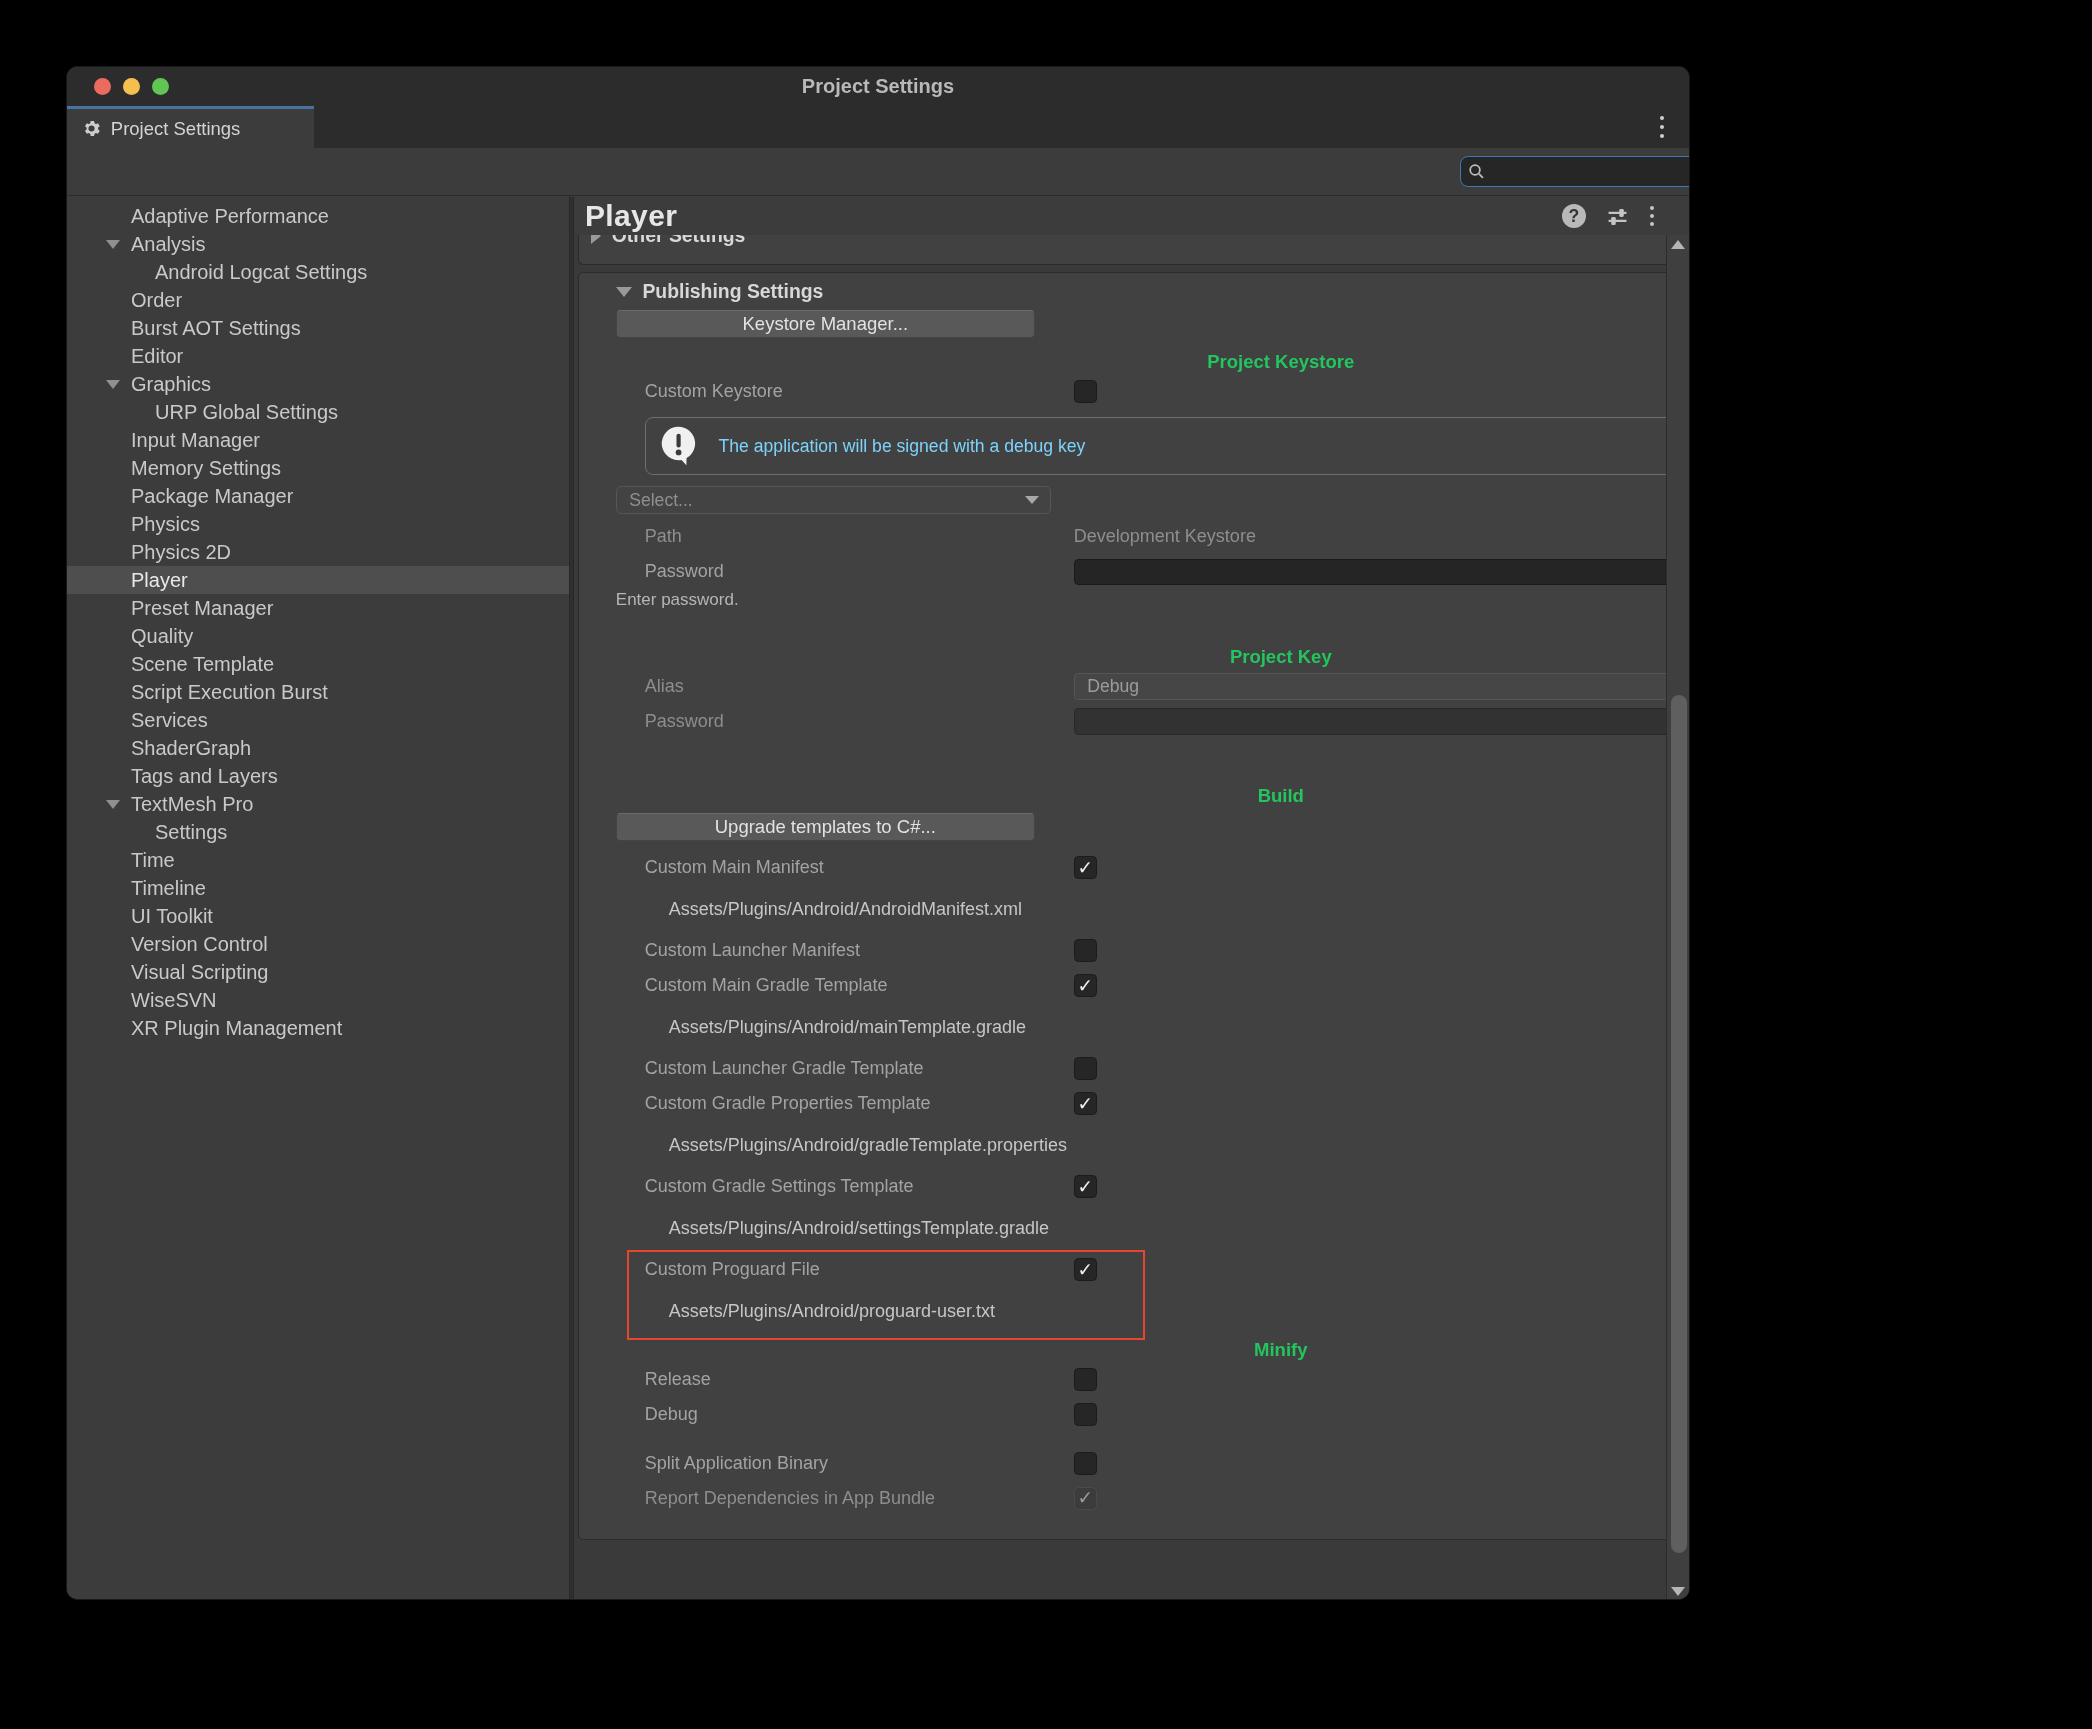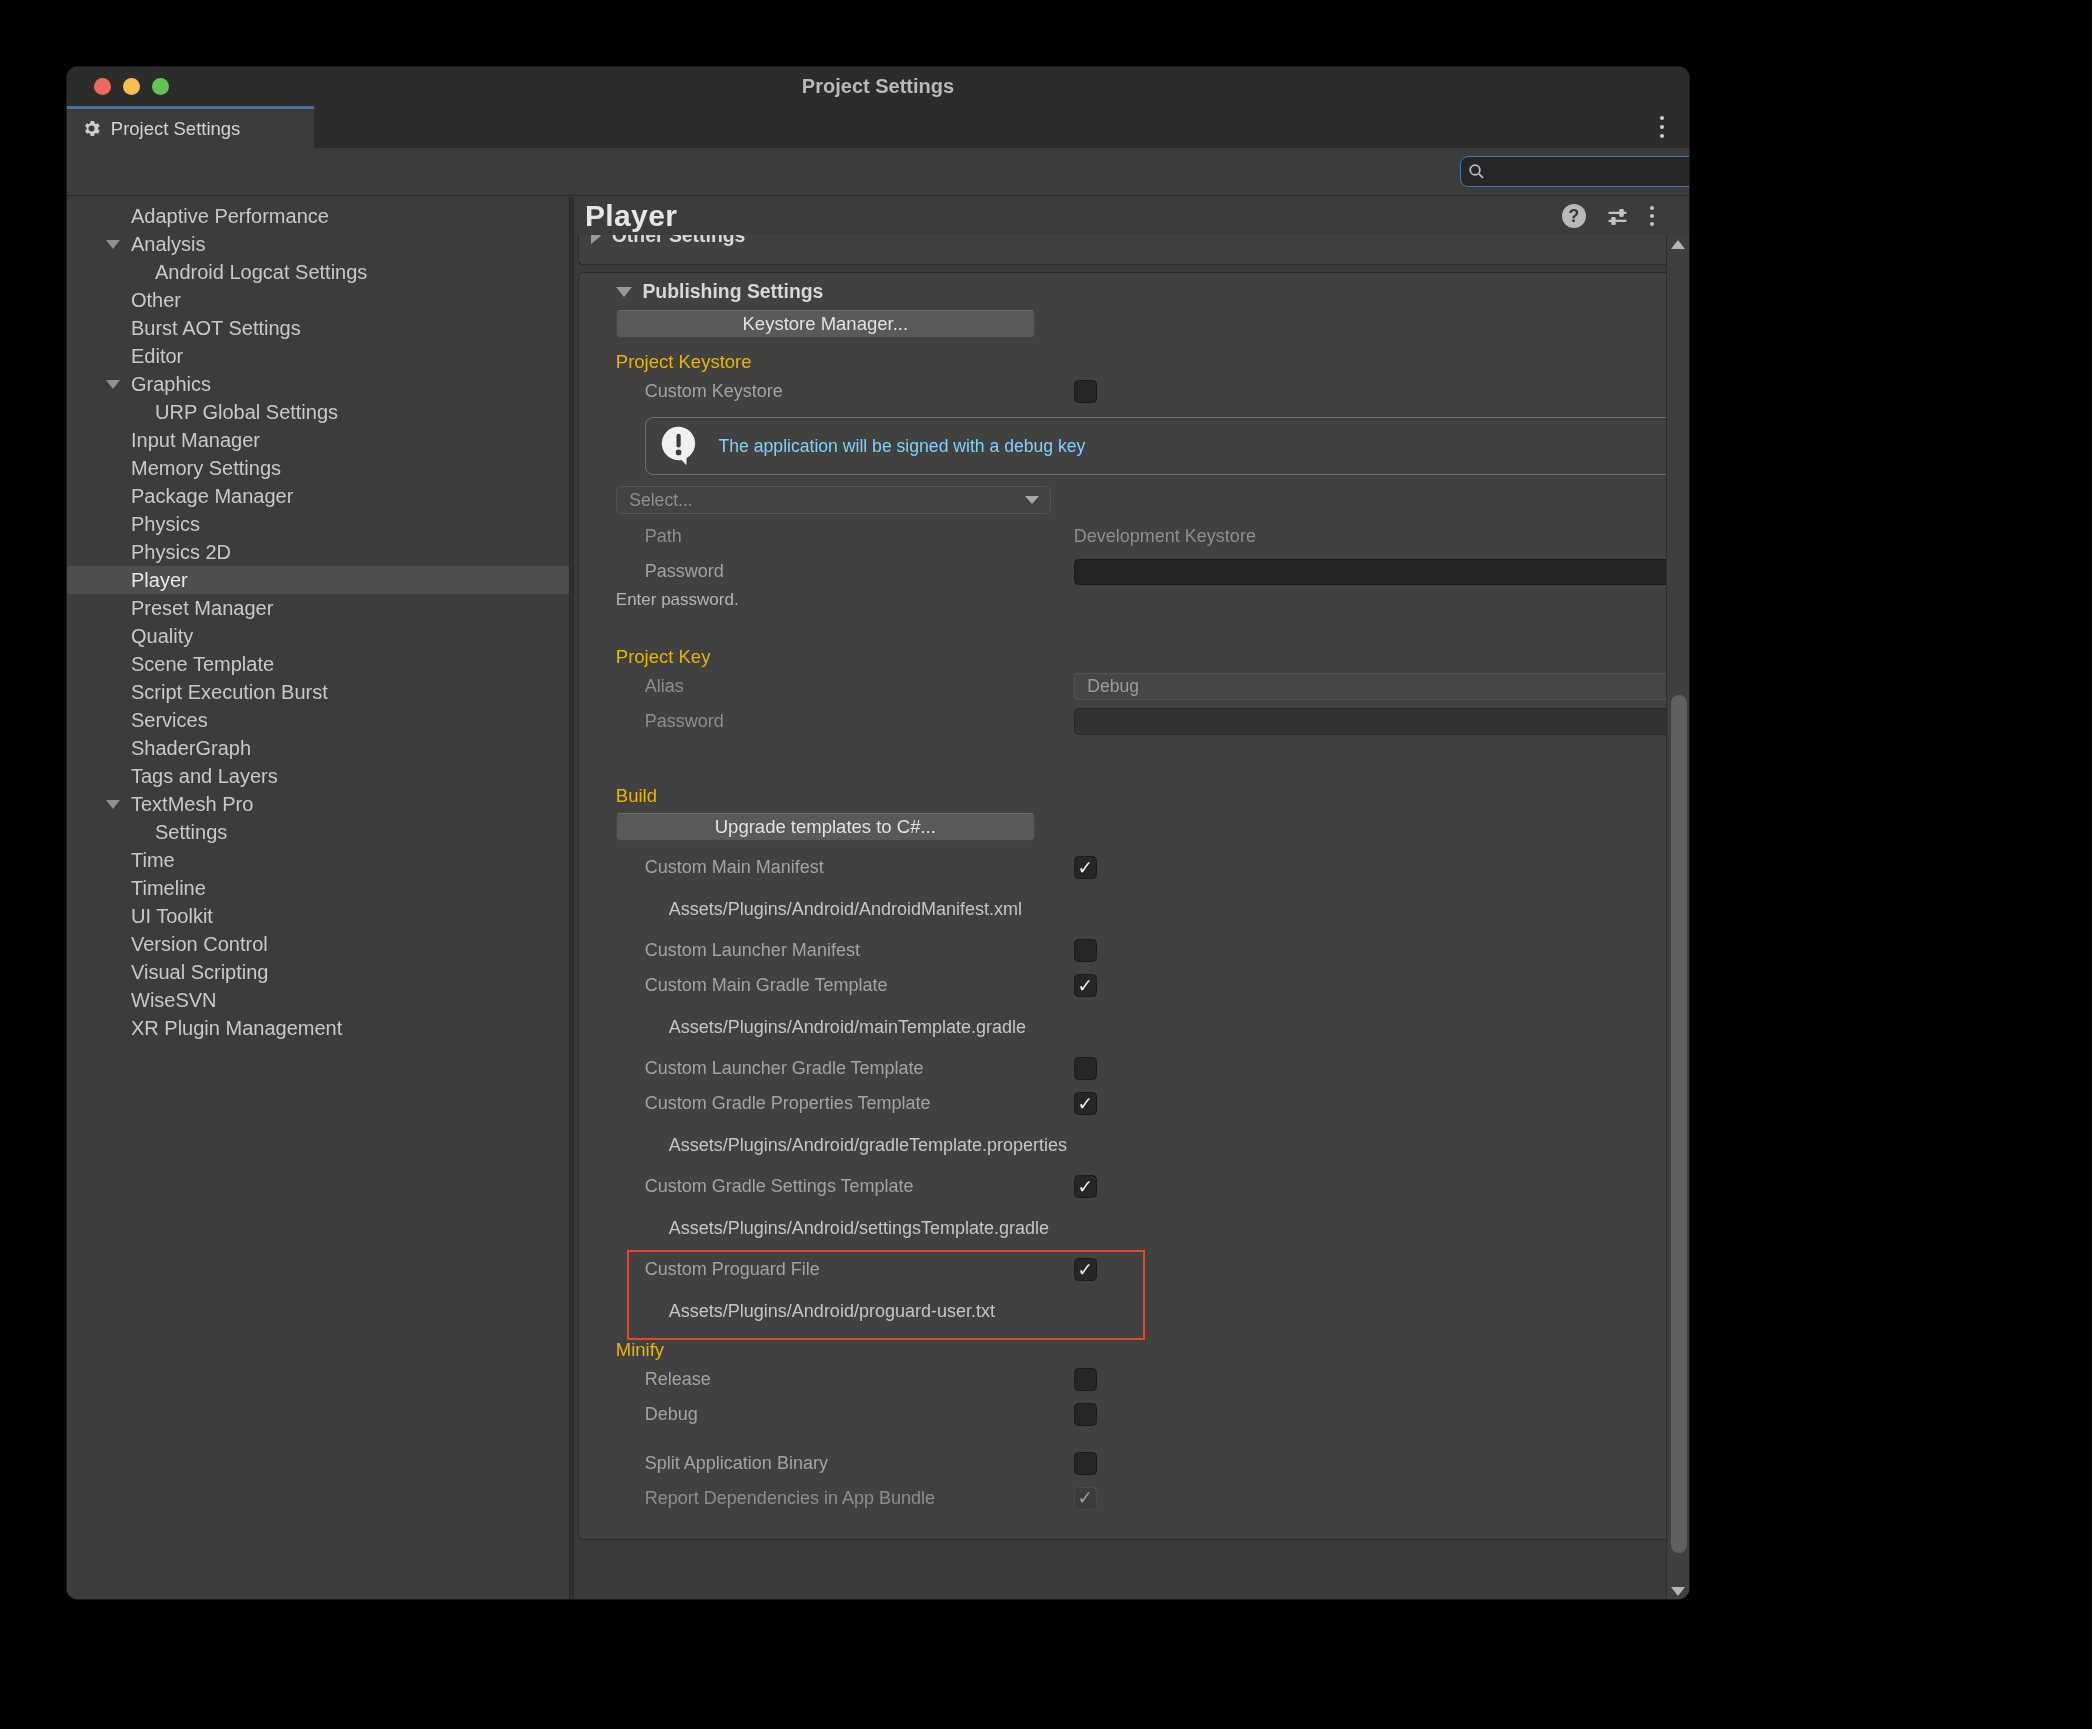--- a/index.html
+++ b/index.html
@@ -49,21 +49,21 @@
   .scrollview{position:absolute;left:3.5px;top:38px;width:1385px;bottom:12px;background:#3a3a3a;}
   .box{background:#414141;border:0.9px solid #2b2b2b;border-radius:5.3px;}
   .other-box{height:30px;overflow:hidden;border-top:none;border-radius:0 0 5.3px 5.3px;position:relative;}
   .other-box .sec-header{margin-top:-12.4px;}
   .pub-box{margin-top:7px;padding:5.3px 16px 23px 37px;}
   .sec-header{display:flex;align-items:center;gap:10.6px;height:26.5px;font-size:19.4px;font-weight:700;color:#d8d8d8;padding-left:12.4px;}
   .fold-open{width:0;height:0;border-left:8px solid transparent;border-right:8px solid transparent;border-top:10.6px solid #9a9a9a;}
   .fold-closed{width:0;height:0;border-top:8px solid transparent;border-bottom:8px solid transparent;border-left:10.6px solid #9a9a9a;}
   .push-btn{display:block;margin:5.3px 0 0 0;width:419px;height:28px;background:#595959;border:0.9px solid #454545;
             border-top-color:#6b6b6b;border-radius:4.4px;color:#e2e2e2;font-size:18.5px;cursor:pointer;}
-  .h-group{margin:10.6px 0 0 0;height:25px;line-height:25px;font-size:18.5px;font-weight:400;color:#eab308;}
+  .h-group{margin:10.6px 0 0 0;height:25px;line-height:25px;font-size:18.5px;font-weight:700;color:#22c55e;text-align:center;}
   .frow{display:flex;align-items:center;height:35px;}
   .frow .lbl{width:458px;padding-left:29px;font-size:18px;color:#a3a3a3;white-space:nowrap;}
   .frow.dim .lbl,.frow.dim .val{color:#8e8e8e;}
   .val{font-size:18px;color:#8e8e8e;}
   .cb{width:23px;height:23px;border-radius:4.4px;background:#262626;border:0.9px solid #1b1b1b;display:flex;
       align-items:center;justify-content:center;font-size:18.5px;font-weight:700;color:#f0f0f0;cursor:pointer;}
   .cb.disabled{background:#3c3c3c;border-color:#4a4a4a;color:#9c9c9c;}
   .infobox{margin:8.8px 0 0 29px;width:1307px;height:58px;border:1.3px solid #6e6e6e;border-radius:8px;
            display:flex;align-items:center;padding-left:12.4px;gap:19.4px;}
   .infobox .msg{font-size:17.6px;color:#7dd3fc;}
@@ -136,21 +136,21 @@
             <span class="side-label">Adaptive Performance</span>
           </div>
           <div class="side-row">
             <span class="tri-open"></span>
             <span class="side-label">Analysis</span>
           </div>
           <div class="side-row indent">
             <span class="side-label">Android Logcat Settings</span>
           </div>
           <div class="side-row">
-            <span class="side-label">Other</span>
+            <span class="side-label">Order</span>
           </div>
           <div class="side-row">
             <span class="side-label">Burst AOT Settings</span>
           </div>
           <div class="side-row">
             <span class="side-label">Editor</span>
           </div>
           <div class="side-row">
             <span class="tri-open"></span>
             <span class="side-label">Graphics</span>

